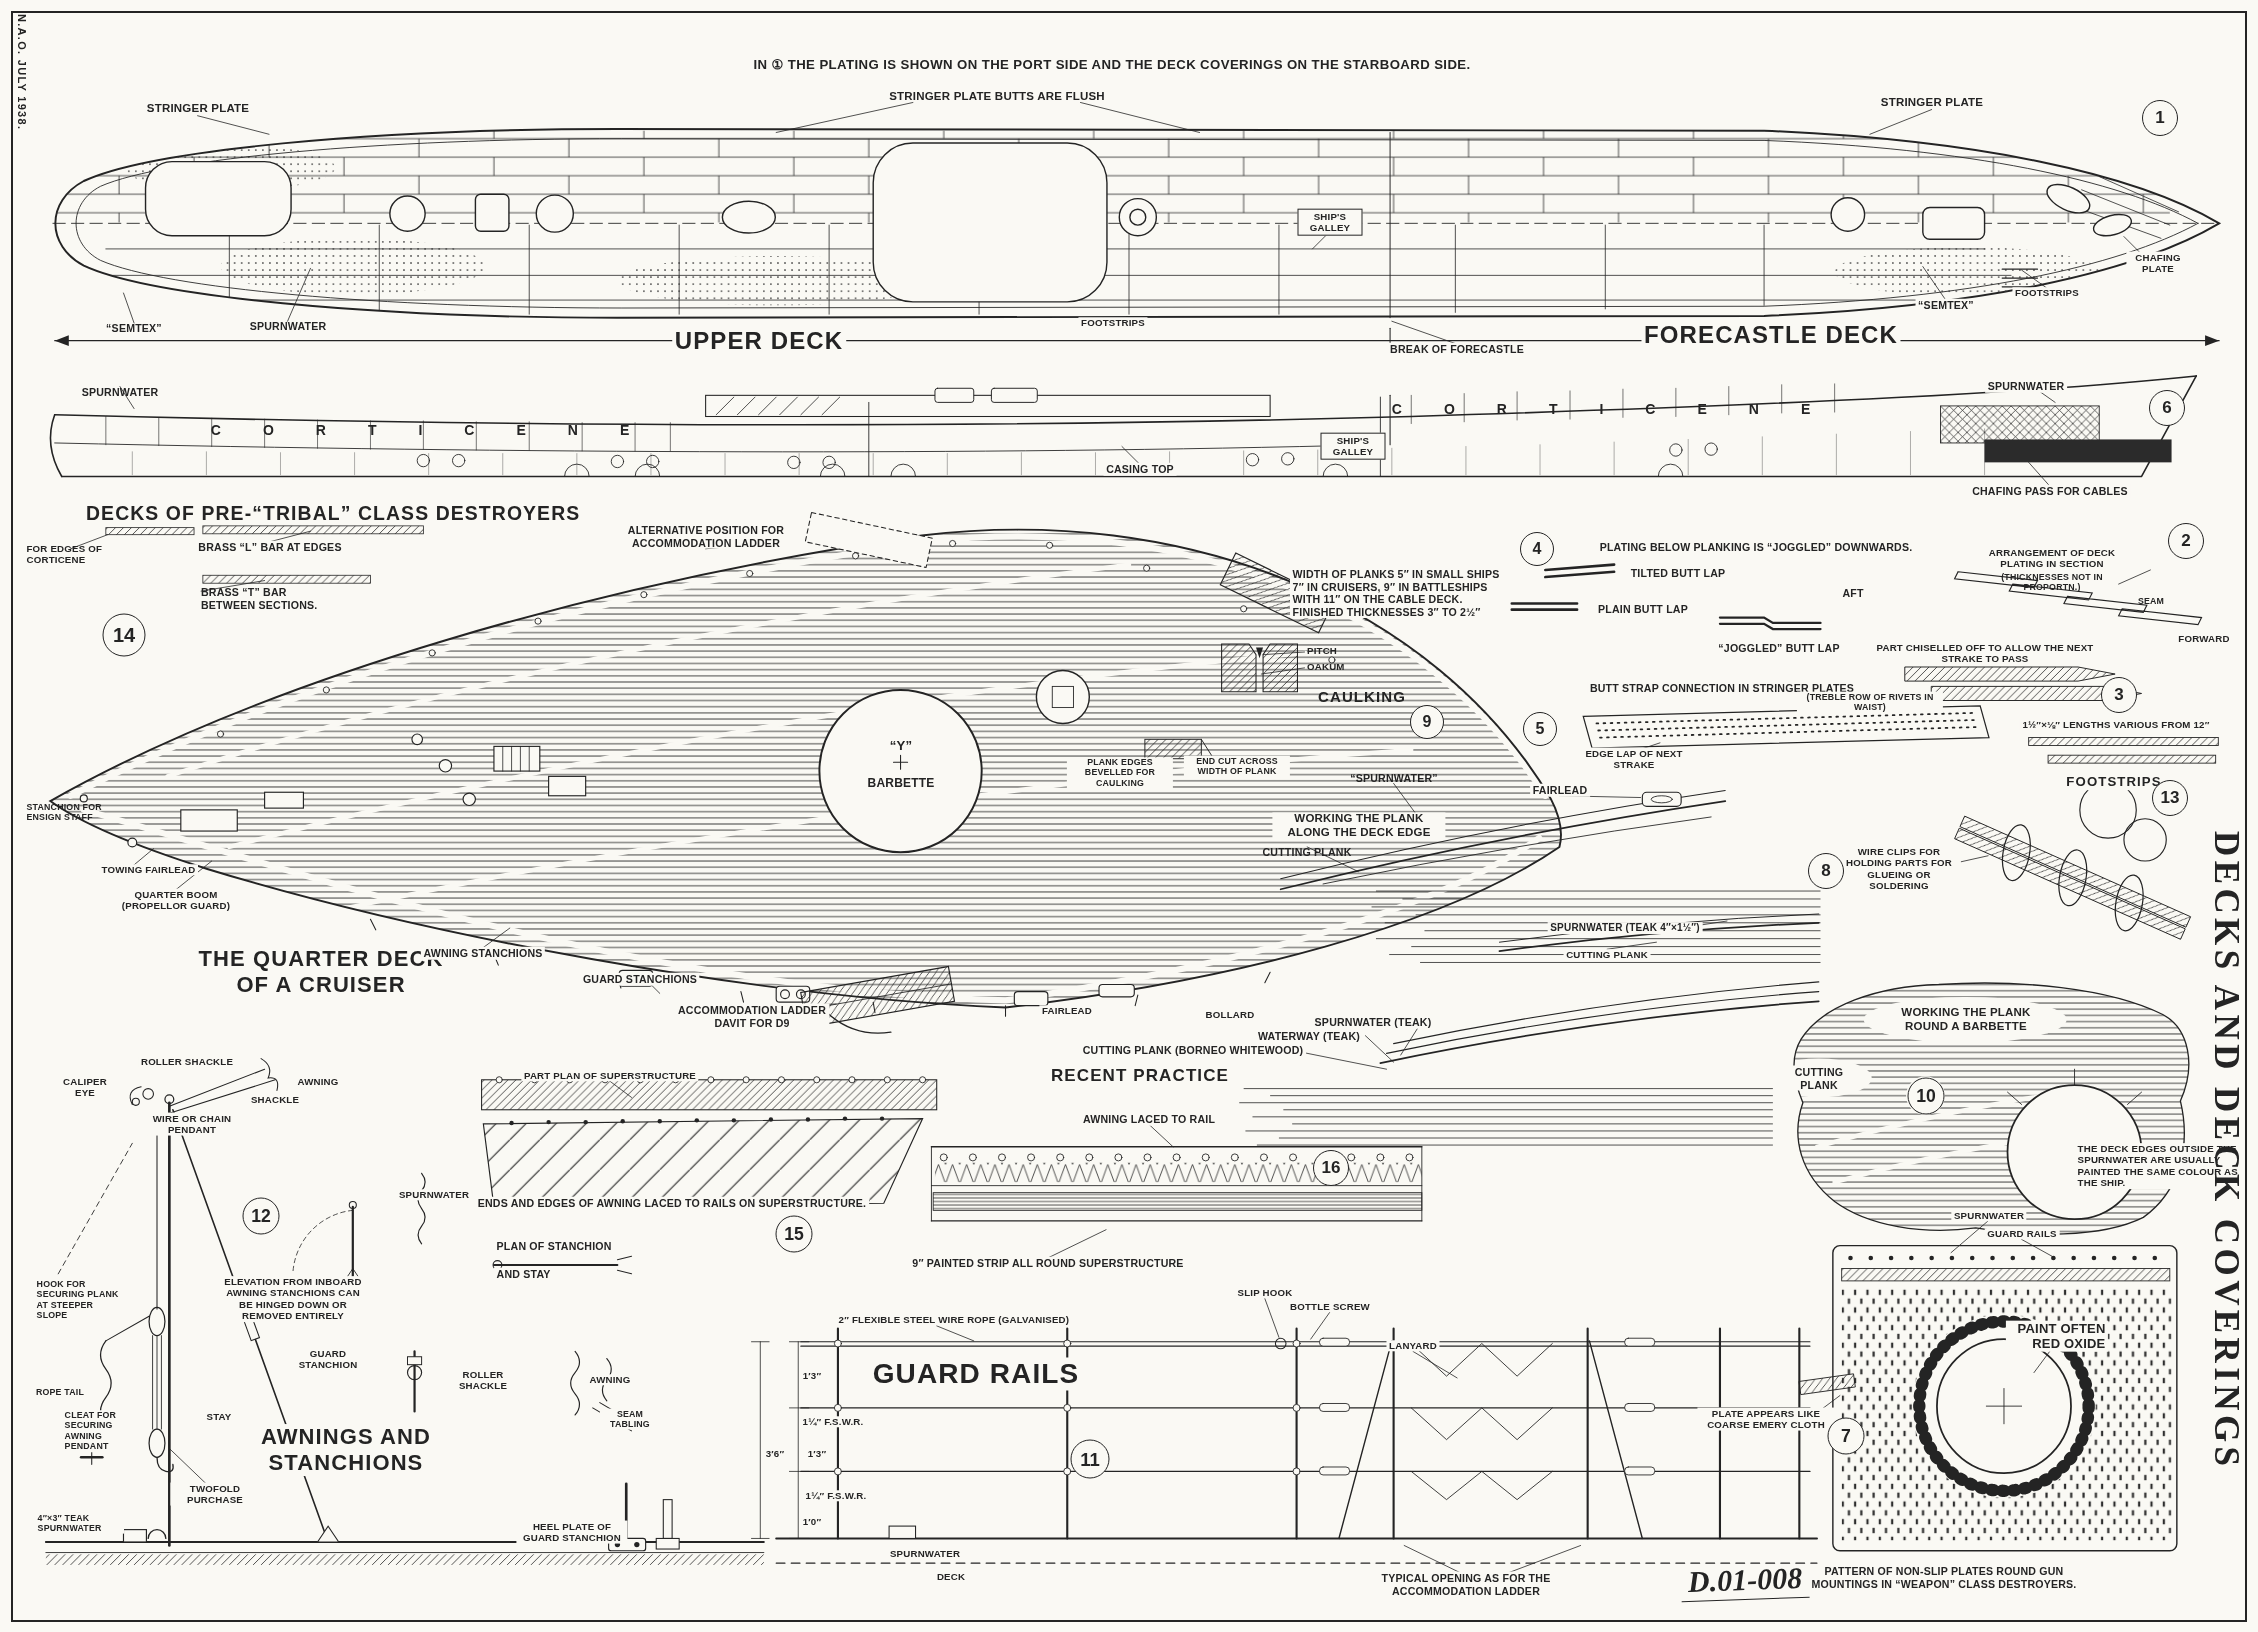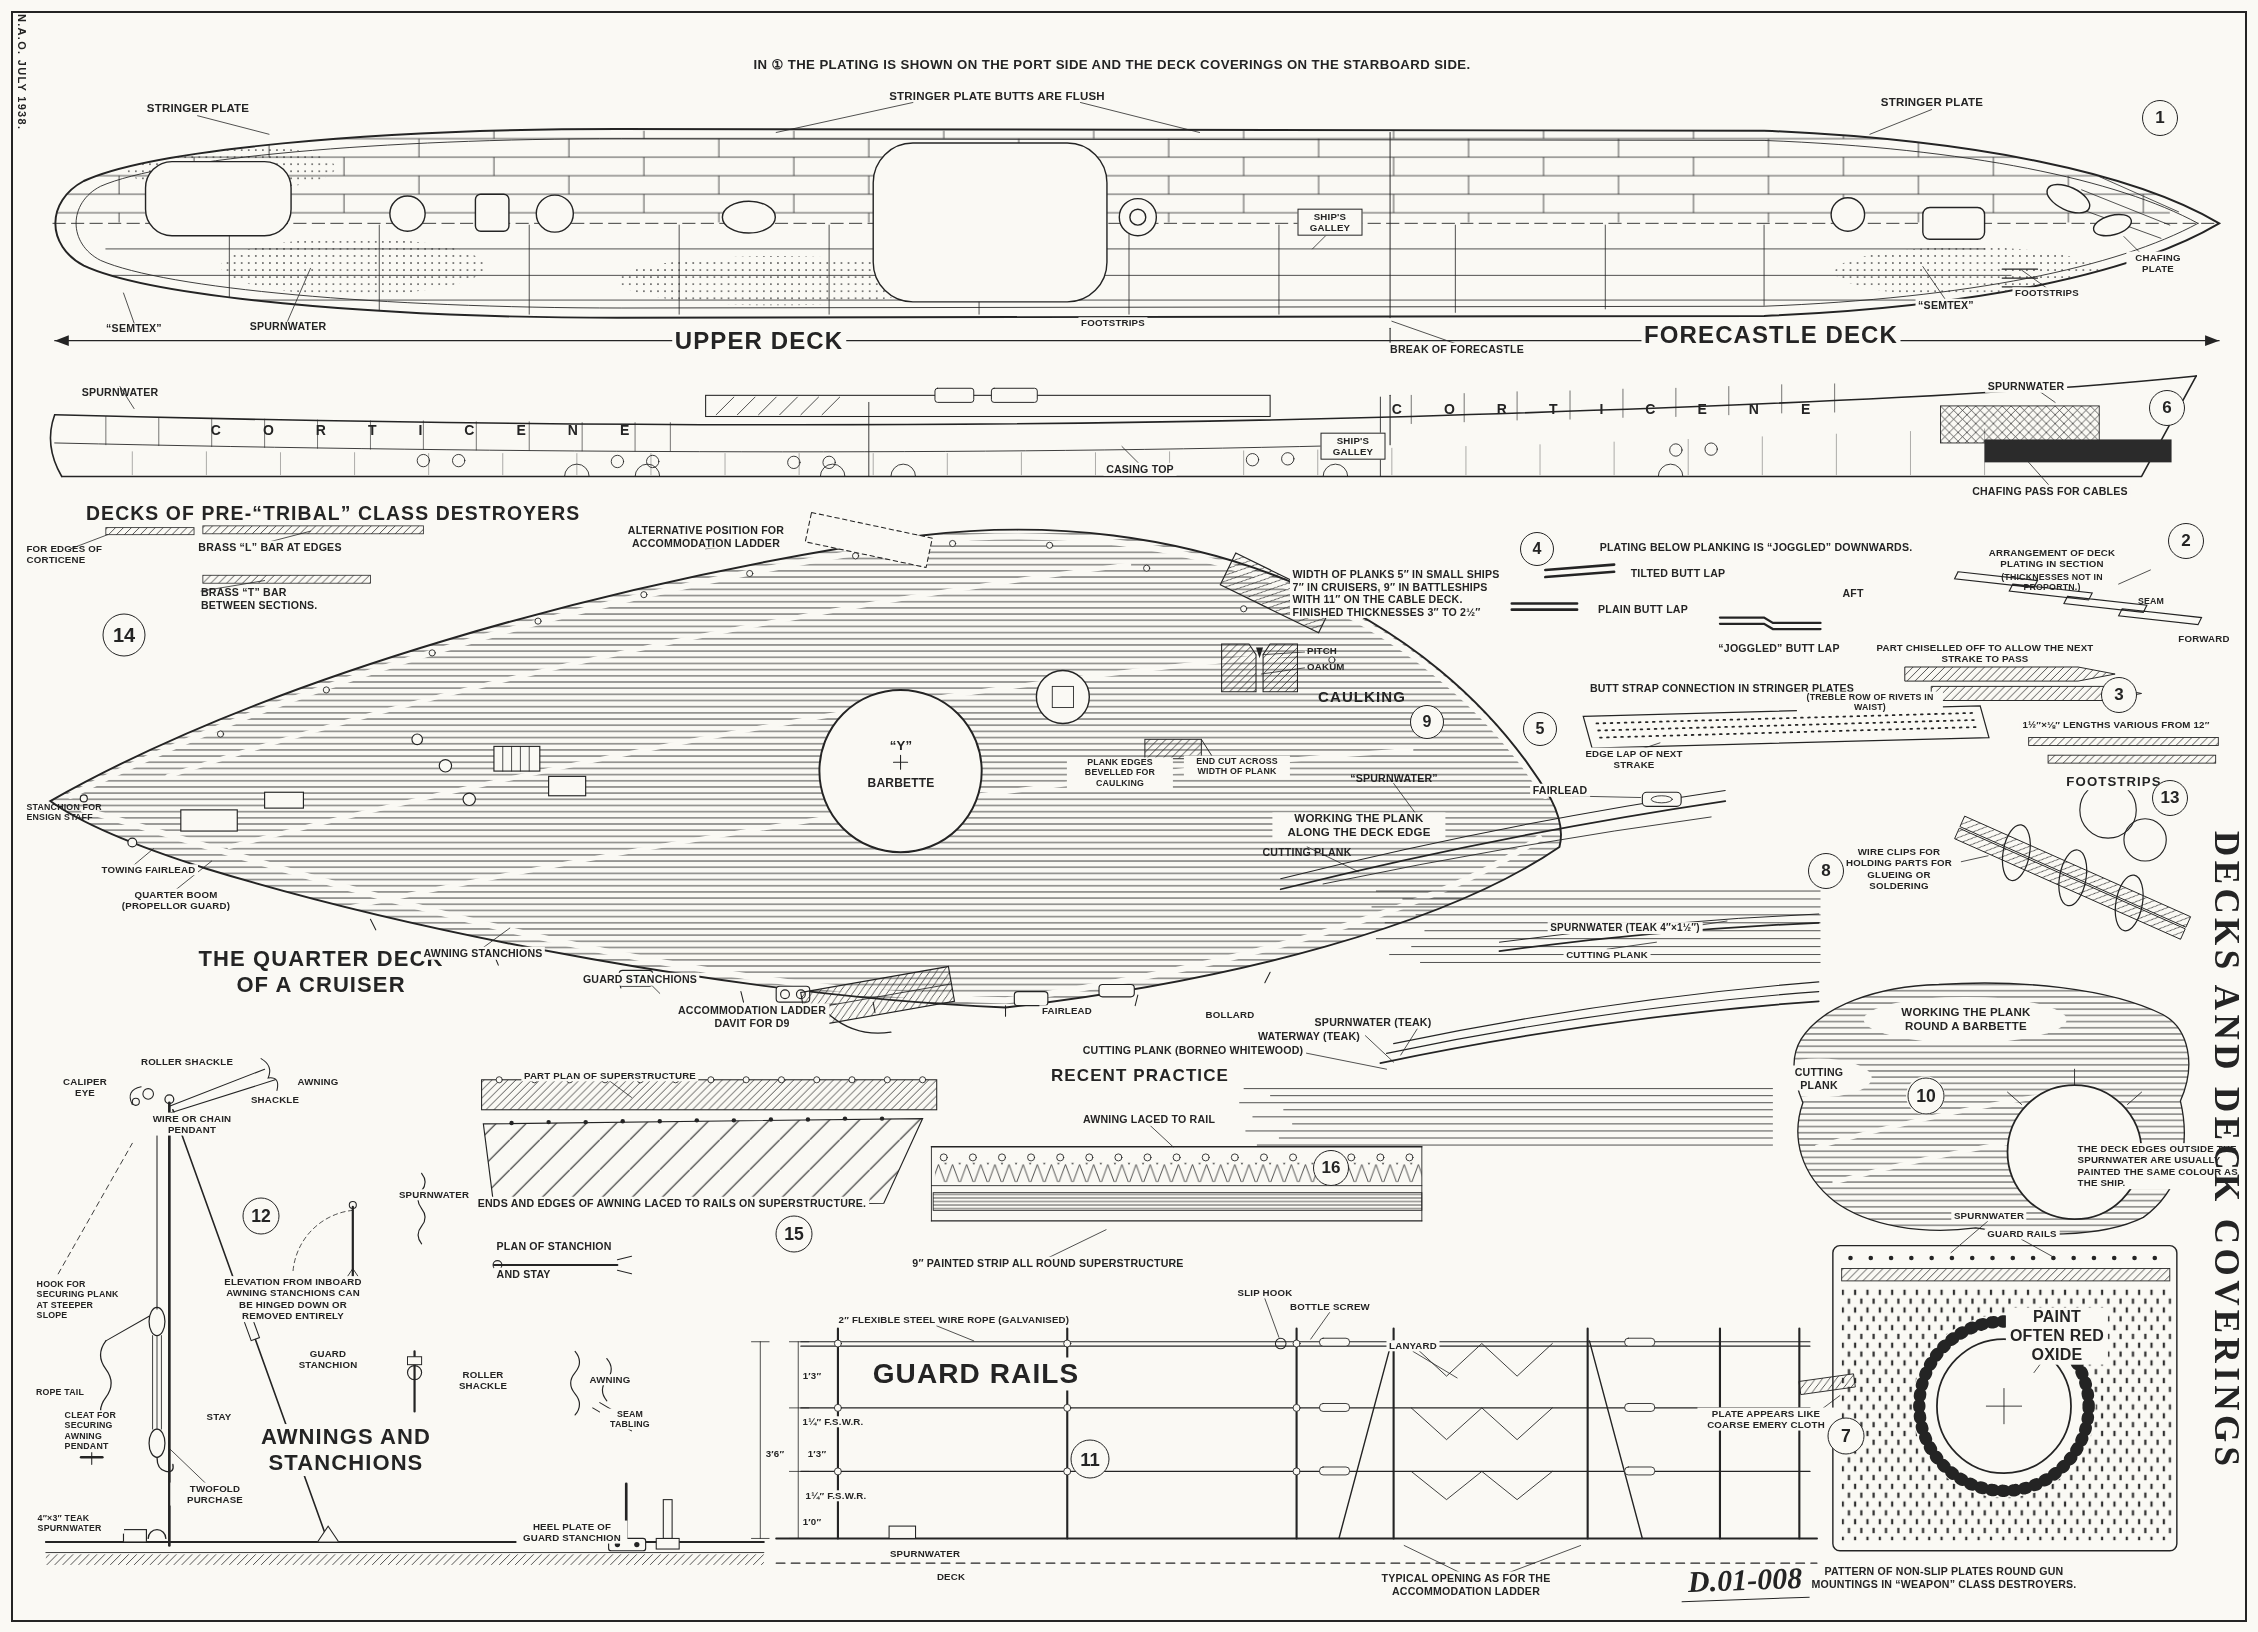--- a/index.html
+++ b/index.html
@@ -580,21 +580,21 @@
       <div class="ann bg" style="left: 817px; top: 1454px; font-size: 9.7px;">1′3″</div>
       <div class="ann bg" style="left: 836px; top: 1496px; font-size: 9.7px;">1¼″ F.S.W.R.</div>
       <div class="ann bg" style="left: 215px; top: 1494px; width: 84px; white-space: normal; font-size: 9.7px;">TWOFOLD PURCHASE</div>
       <div class="ann bg" style="left: 35px; top: 1523px; width: 84px; white-space: normal; font-size: 8.8px; text-align: left; transform: translate(0px, -50%);">4″×3″ TEAK SPURNWATER</div>
       <div class="ann bg" style="left: 572px; top: 1532px; width: 106px; white-space: normal; font-size: 9.7px;">HEEL PLATE OF GUARD STANCHION</div>
       <div class="ann bg" style="left: 812px; top: 1522px; font-size: 9.7px;">1′0″</div>
       <div class="ann bg" style="left: 925px; top: 1554px; font-size: 9.7px;">SPURNWATER</div>
       <div class="ann bg" style="left: 951px; top: 1577px; font-size: 9.7px;">DECK</div>
       <div class="ann bg" style="left: 1466px; top: 1584px; width: 221px; white-space: normal; font-size: 10.6px;">TYPICAL OPENING AS FOR THE ACCOMMODATION LADDER</div>
       <div class="ann bg" style="left: 1766px; top: 1419px; width: 132px; white-space: normal; font-size: 9.7px;">PLATE APPEARS LIKE COARSE EMERY CLOTH</div>
-      <div class="ann bg" style="left: 2057px; top: 1336px; width: 97px; white-space: normal; font-size: 16px;">PAINT OFTEN RED OXIDE</div>
+      <div class="ann bg" style="left: 2057px; top: 1336px; width: 97px; white-space: normal; font-size: 13px; text-align: right;">PAINT OFTEN RED OXIDE</div>
       <div class="ann" style="left: 1944px; top: 1577px; width: 291px; white-space: normal; font-size: 10.6px;">PATTERN OF NON-SLIP PLATES ROUND GUN MOUNTINGS IN “WEAPON” CLASS DESTROYERS.</div>
       <div class="marker" style="left: 2160px; top: 118px; width: 34px; height: 34px; font-size: 17px;">1</div>
       <div class="marker" style="left: 2186px; top: 541px; width: 34px; height: 34px; font-size: 17px;">2</div>
       <div class="marker" style="left: 2119px; top: 695px; width: 34px; height: 34px; font-size: 17px;">3</div>
       <div class="marker" style="left: 1537px; top: 549px; width: 32px; height: 32px; font-size: 16px;">4</div>
       <div class="marker" style="left: 1540px; top: 729px; width: 32px; height: 32px; font-size: 16px;">5</div>
       <div class="marker" style="left: 2167px; top: 408px; width: 34px; height: 34px; font-size: 17px;">6</div>
       <div class="marker" style="left: 1846px; top: 1436px; width: 35px; height: 35px; font-size: 17.6px;">7</div>
       <div class="marker" style="left: 1826px; top: 871px; width: 34px; height: 34px; font-size: 17px;">8</div>
       <div class="marker" style="left: 1427px; top: 722px; width: 32px; height: 32px; font-size: 16px;">9</div>

